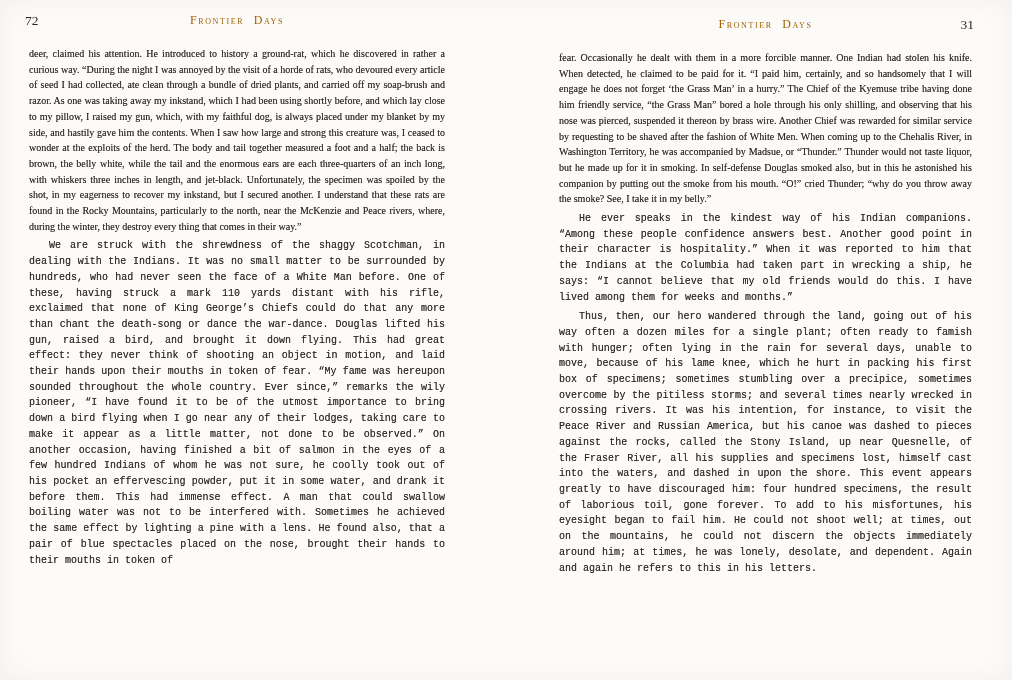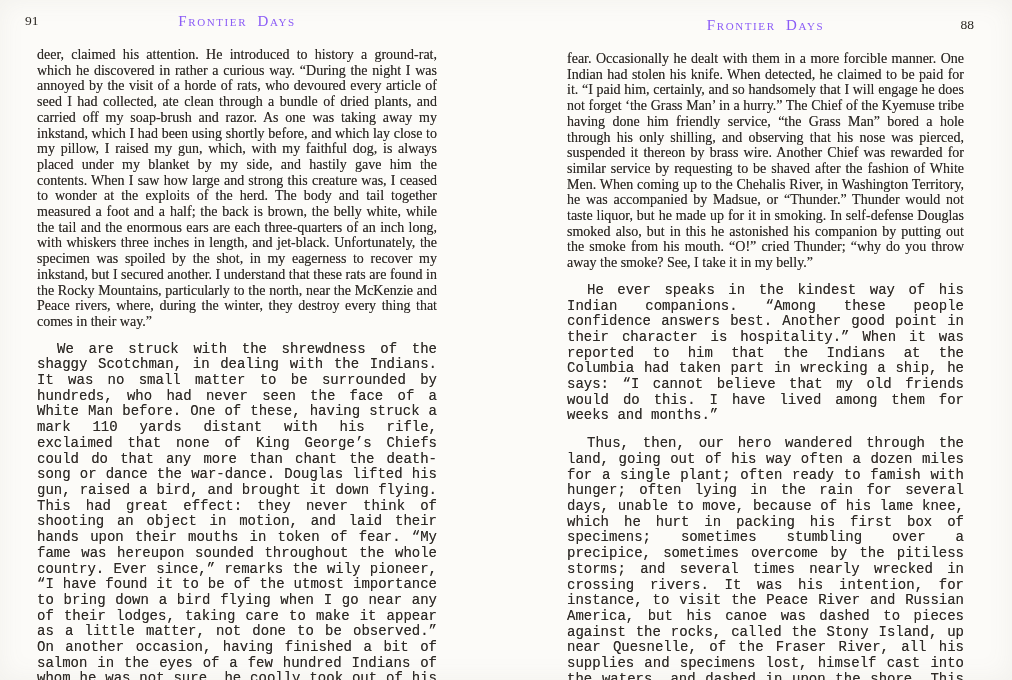--- a/index.html
+++ b/index.html
@@ -39,66 +39,66 @@
   .running-head {
     position: relative;
     height: 22px;
     margin-bottom: 11px;
   }
   .running-title {
     position: absolute;
     left: 0; right: 0;
     text-align: center;
     font-variant: small-caps;
-    font-size: 15px;
+    font-size: 12px;
     letter-spacing: 1.6px;
     word-spacing: 5px;
-    color: #8b5cf6;
+    color: #a16207;
   }
   .folio {
     position: absolute;
     top: 0;
     font-size: 13.5px;
     color: #2b2722;
   }
   .page.left  .folio { left: 0; }
   .page.right .folio { right: 2px; }
 
   .body p {
-    margin: 12px;
-    font-size: 14px;
+    margin: 4px;
+    font-size: 10px;
     line-height: 15.7px;
     text-align: justify;
     text-shadow: 0 0 0.3px rgba(46,42,38,0.6);
   }
   .body p.indent { text-indent: 20px; font-family: Liberation Mono, monospace; }
 </style>
 </head>
 <body>
 
 <div class="spread">
 
   <section class="page left">
     <div class="textblock">
       <header class="running-head">
-        <span class="folio">91</span>
+        <span class="folio">72</span>
         <span class="running-title">Frontier Days</span>
       </header>
       <div class="body">
         <p>deer, claimed his attention. He introduced to history a ground-rat, which he discovered in rather a curious way. “During the night I was annoyed by the visit of a horde of rats, who devoured every article of seed I had collected, ate clean through a bundle of dried plants, and carried off my soap-brush and razor. As one was taking away my inkstand, which I had been using shortly before, and which lay close to my pillow, I raised my gun, which, with my faithful dog, is always placed under my blanket by my side, and hastily gave him the contents. When I saw how large and strong this creature was, I ceased to wonder at the exploits of the herd. The body and tail together measured a foot and a half; the back is brown, the belly white, while the tail and the enormous ears are each three-quarters of an inch long, with whiskers three inches in length, and jet-black. Unfortunately, the specimen was spoiled by the shot, in my eagerness to recover my inkstand, but I secured another. I understand that these rats are found in the Rocky Mountains, particularly to the north, near the McKenzie and Peace rivers, where, during the winter, they destroy every thing that comes in their way.”</p>
         <p class="indent">We are struck with the shrewdness of the shaggy Scotchman, in dealing with the Indians. It was no small matter to be surrounded by hundreds, who had never seen the face of a White Man before. One of these, having struck a mark 110 yards distant with his rifle, exclaimed that none of King George’s Chiefs could do that any more than chant the death-song or dance the war-dance. Douglas lifted his gun, raised a bird, and brought it down flying. This had great effect: they never think of shooting an object in motion, and laid their hands upon their mouths in token of fear. “My fame was hereupon sounded throughout the whole country. Ever since,” remarks the wily pioneer, “I have found it to be of the utmost importance to bring down a bird flying when I go near any of their lodges, taking care to make it appear as a little matter, not done to be observed.” On another occasion, having finished a bit of salmon in the eyes of a few hundred Indians of whom he was not sure, he coolly took out of his pocket an effervescing powder, put it in some water, and drank it before them. This had immense effect. A man that could swallow boiling water was not to be interfered with. Sometimes he achieved the same effect by lighting a pine with a lens. He found also, that a pair of blue spectacles placed on the nose, brought their hands to their mouths in token of</p>
       </div>
     </div>
   </section>
 
   <section class="page right">
     <div class="textblock">
       <header class="running-head">
         <span class="running-title">Frontier Days</span>
-        <span class="folio">88</span>
+        <span class="folio">31</span>
       </header>
       <div class="body">
         <p>fear. Occasionally he dealt with them in a more forcible manner. One Indian had stolen his knife. When detected, he claimed to be paid for it. “I paid him, certainly, and so handsomely that I will engage he does not forget ‘the Grass Man’ in a hurry.” The Chief of the Kyemuse tribe having done him friendly service, “the Grass Man” bored a hole through his only shilling, and observing that his nose was pierced, suspended it thereon by brass wire. Another Chief was rewarded for similar service by requesting to be shaved after the fashion of White Men. When coming up to the Chehalis River, in Washington Territory, he was accompanied by Madsue, or “Thunder.” Thunder would not taste liquor, but he made up for it in smoking. In self-defense Douglas smoked also, but in this he astonished his companion by putting out the smoke from his mouth. “O!” cried Thunder; “why do you throw away the smoke? See, I take it in my belly.”</p>
         <p class="indent">He ever speaks in the kindest way of his Indian companions. “Among these people confidence answers best. Another good point in their character is hospitality.” When it was reported to him that the Indians at the Columbia had taken part in wrecking a ship, he says: “I cannot believe that my old friends would do this. I have lived among them for weeks and months.”</p>
         <p class="indent">Thus, then, our hero wandered through the land, going out of his way often a dozen miles for a single plant; often ready to famish with hunger; often lying in the rain for several days, unable to move, because of his lame knee, which he hurt in packing his first box of specimens; sometimes stumbling over a precipice, sometimes overcome by the pitiless storms; and several times nearly wrecked in crossing rivers. It was his intention, for instance, to visit the Peace River and Russian America, but his canoe was dashed to pieces against the rocks, called the Stony Island, up near Quesnelle, of the Fraser River, all his supplies and specimens lost, himself cast into the waters, and dashed in upon the shore. This event appears greatly to have discouraged him: four hundred specimens, the result of laborious toil, gone forever. To add to his misfortunes, his eyesight began to fail him. He could not shoot well; at times, out on the mountains, he could not discern the objects immediately around him; at times, he was lonely, desolate, and dependent. Again and again he refers to this in his letters.</p>
       </div>
     </div>
   </section>
 
 </div>

